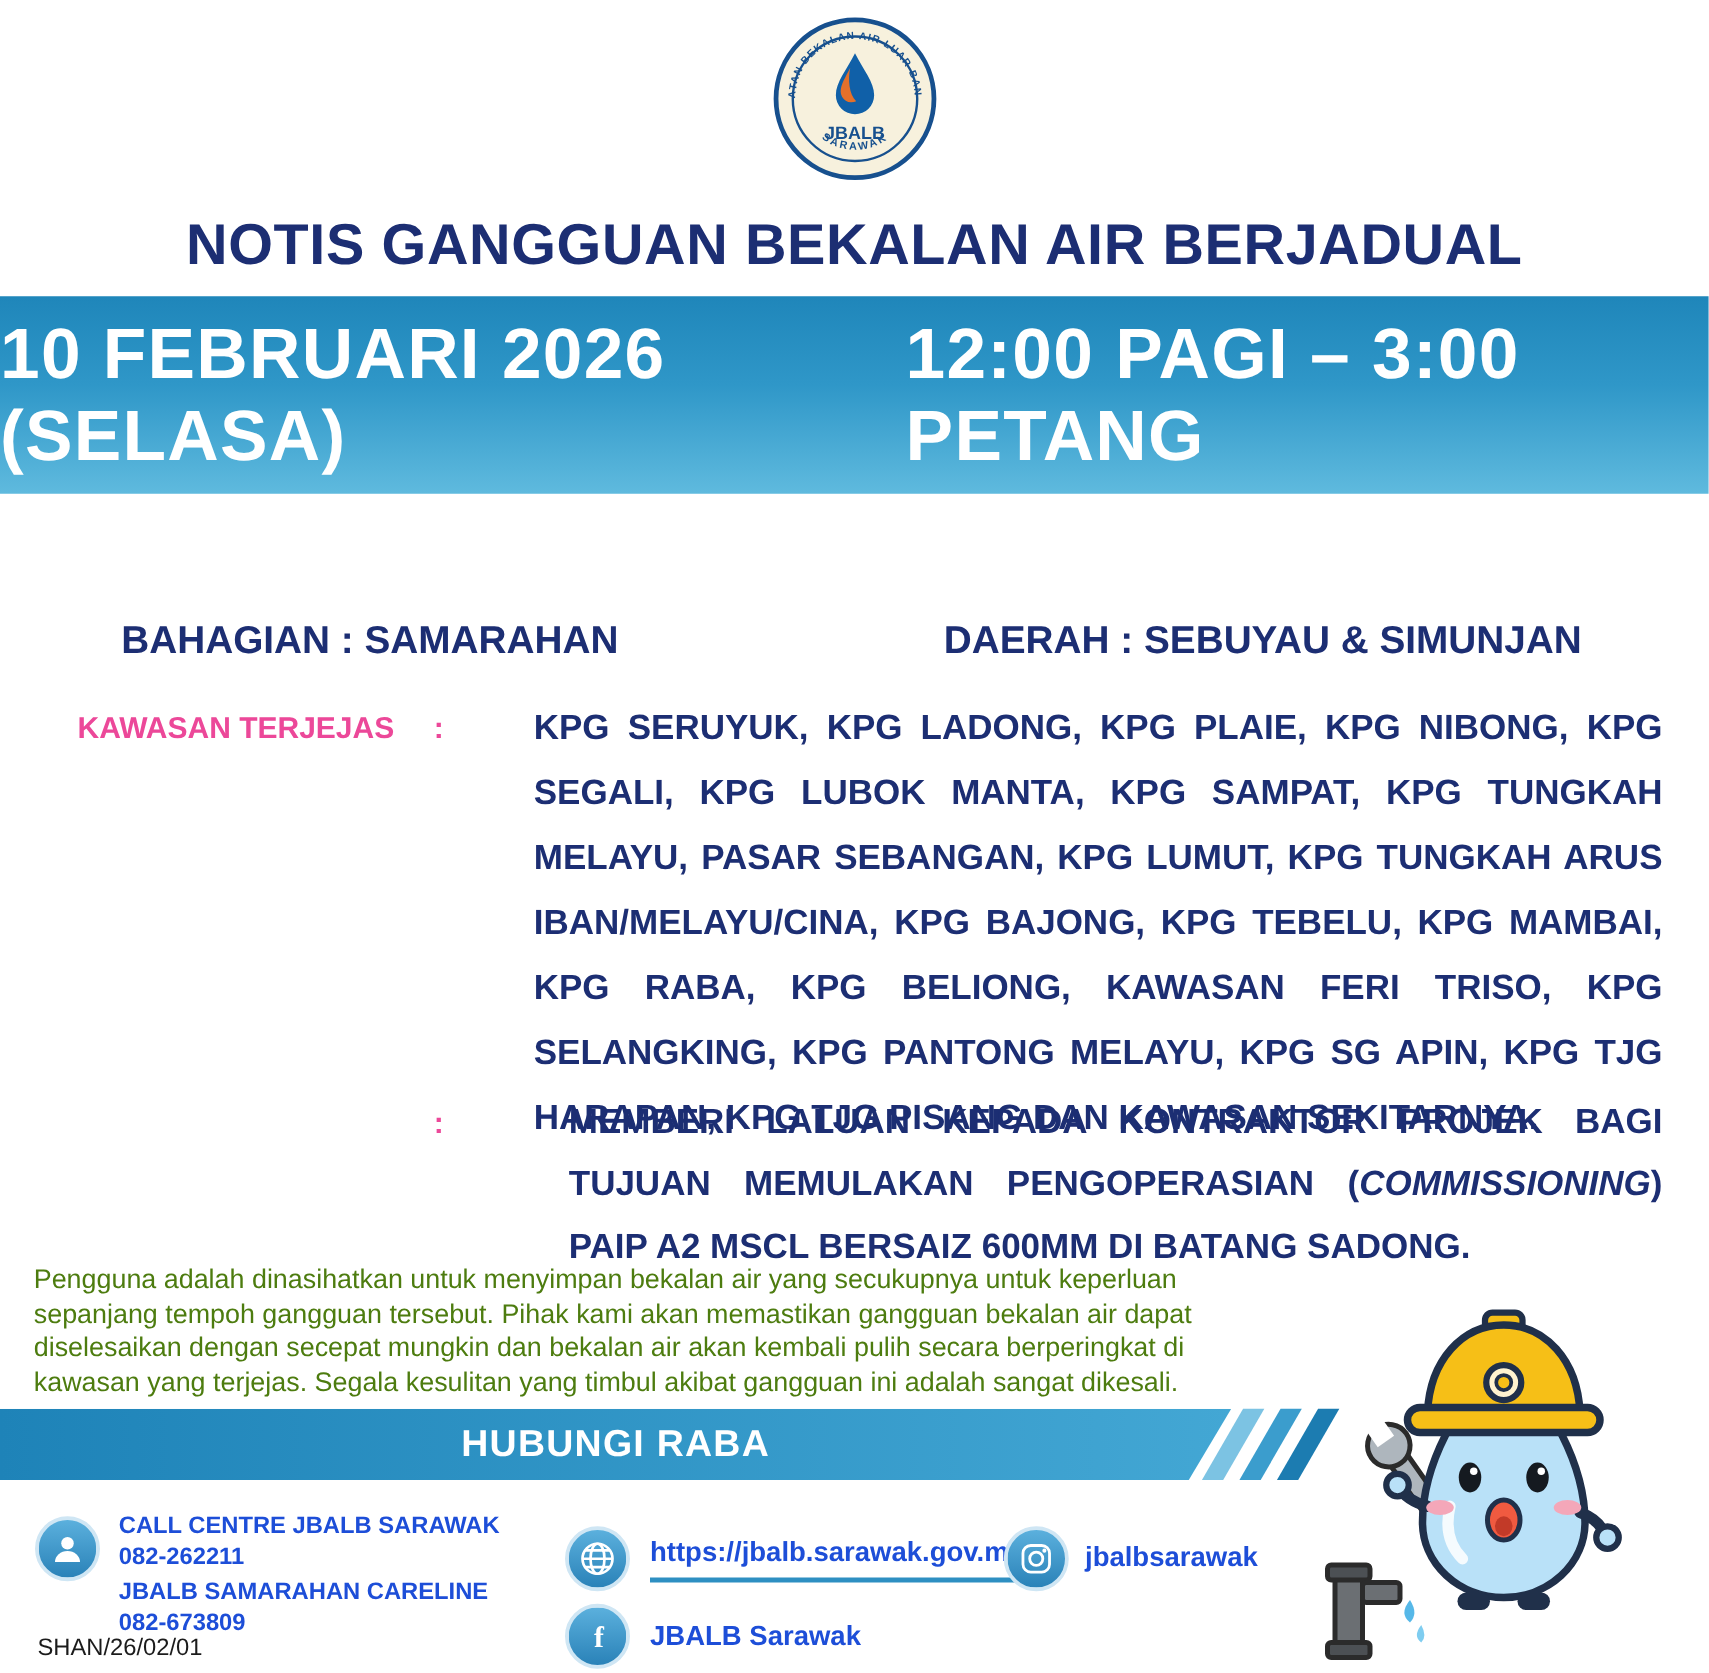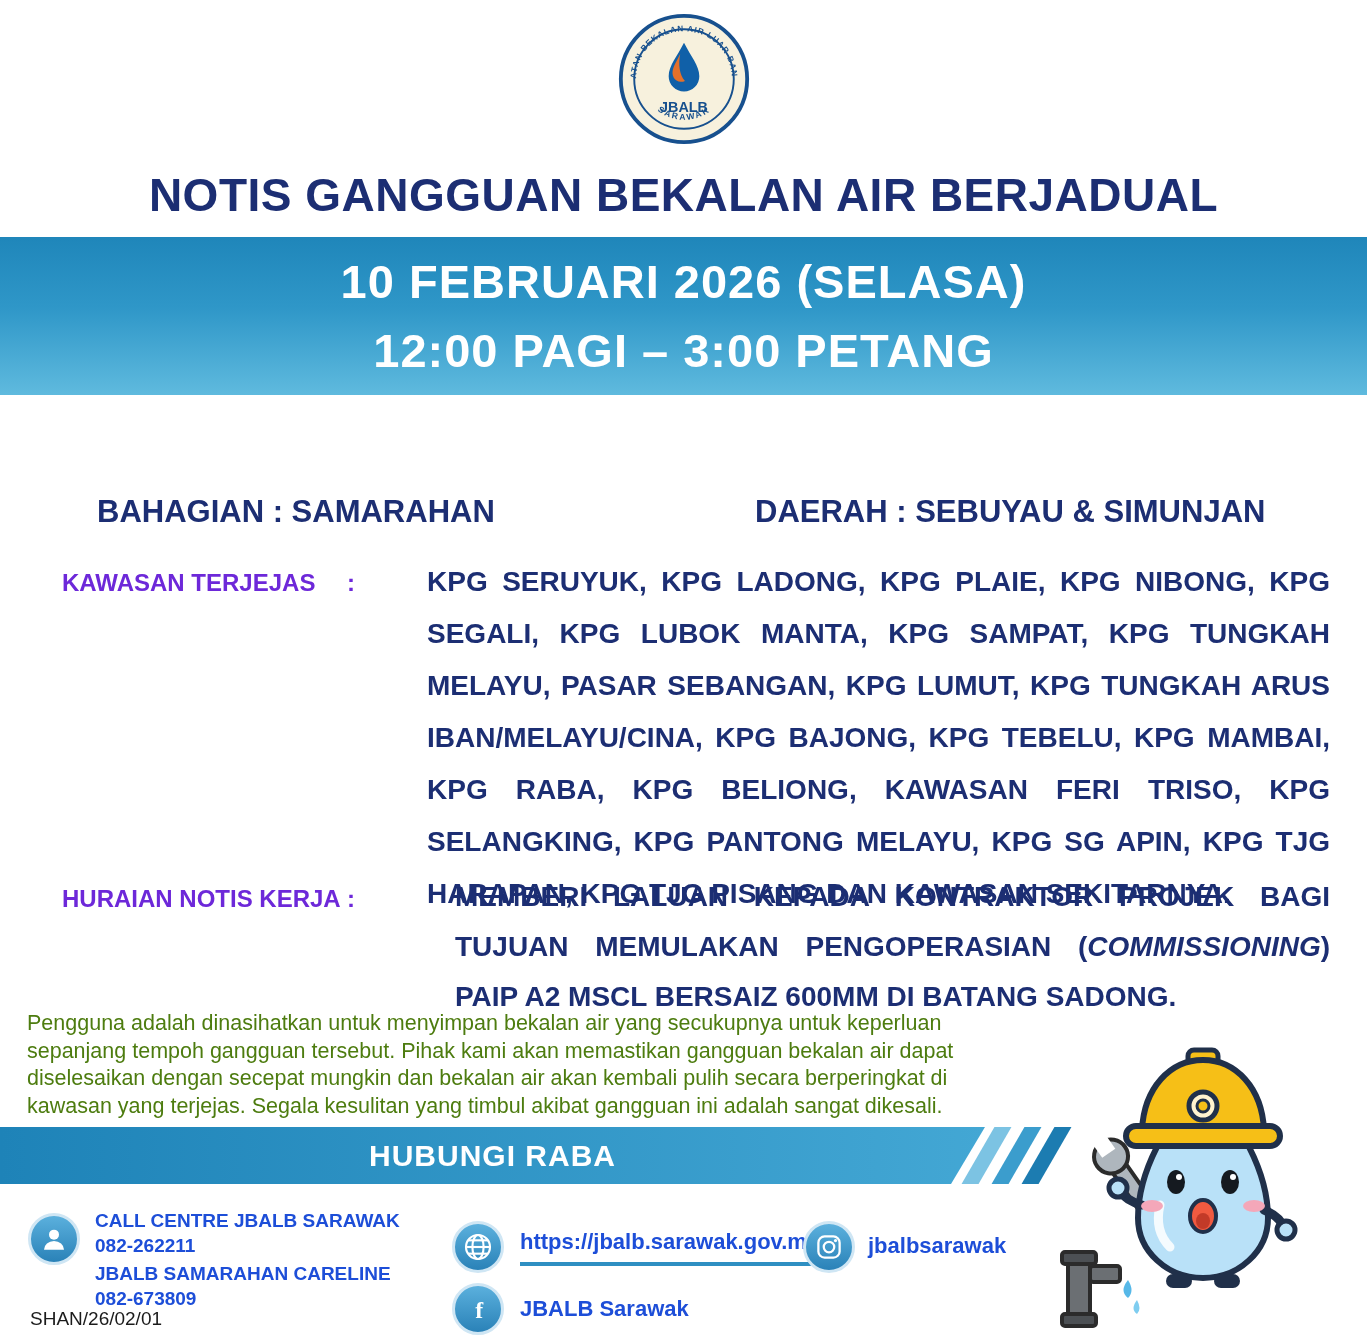--- a/index.html
+++ b/index.html
@@ -8,29 +8,29 @@
     font-family:"Liberation Sans", sans-serif;overflow:hidden;
   }
   .logo-wrap{position:absolute;top:12px;left:0;right:0;display:flex;justify-content:center;}
   .title{
     position:absolute;top:168px;left:0;width:100%;margin:0;text-align:center;
     font-size:46px;font-weight:800;color:#1c2e73;letter-spacing:.5px;
   }
   .date-banner{
     position:absolute;top:237px;left:0;width:100%;height:158px;
     background:linear-gradient(180deg,#1f86ba 0%,#2f97c8 45%,#5fbade 100%);
-    display:flex;flex-direction:column;align-items:center;justify-content:center;gap:14px;
-    color:#fff;font-weight:800;font-size:47px;letter-spacing:1px;
+    display:flex;flex-direction:row;align-items:center;justify-content:center;gap:14px;
+    color:#fff;font-weight:800;font-size:57px;letter-spacing:1px;
   }
   .bahagian{position:absolute;top:494px;left:97px;font-size:31px;font-weight:800;color:#1c2e73;}
   .daerah{position:absolute;top:494px;left:755px;font-size:31px;font-weight:800;color:#1c2e73;}
   .info-row{position:absolute;left:62px;width:1268px;display:flex;}
   .kawasan-row{top:556px;}
   .huraian-row{top:872px;}
-  .info-label{width:365px;flex:none;position:relative;padding-top:13px;font-size:24px;font-weight:800;color:#6d28d9;}
+  .info-label{width:365px;flex:none;position:relative;padding-top:13px;font-size:24px;font-weight:800;color:#ec4899;}
   .info-label .colon{position:absolute;left:285px;top:13px;}
   .info-text{flex:1;font-size:28px;font-weight:800;color:#1c2e73;line-height:52px;text-align:justify;}
   .huraian-row .info-text{line-height:50px;margin-left:28px;}
   .italic{font-style:italic;}
   .advisory{
     position:absolute;top:1010px;left:27px;width:1000px;margin:0;
     font-size:21.5px;line-height:27.5px;color:#4d7c0f;
   }
   .contact-banner{
     position:absolute;top:1127px;left:0;width:985px;height:57px;
@@ -100,21 +100,20 @@
 <div class="info-row kawasan-row">
   <div class="info-label">
     <span>KAWASAN TERJEJAS</span>
     <span class="colon">:</span>
   </div>
   <div class="info-text">KPG SERUYUK, KPG LADONG, KPG PLAIE, KPG NIBONG, KPG SEGALI, KPG LUBOK MANTA, KPG SAMPAT, KPG TUNGKAH MELAYU, PASAR SEBANGAN, KPG LUMUT, KPG TUNGKAH ARUS IBAN/MELAYU/CINA, KPG BAJONG, KPG TEBELU, KPG MAMBAI, KPG RABA, KPG BELIONG, KAWASAN FERI TRISO, KPG SELANGKING, KPG PANTONG MELAYU, KPG SG APIN, KPG TJG HARAPAN, KPG TJG PISANG DAN KAWASAN SEKITARNYA.</div>
 </div>
 
 <div class="info-row huraian-row">
   <div class="info-label">
-    <span>HURAIAN NOTIS KERJA</span>
     <span class="colon">:</span>
   </div>
   <div class="info-text">
     <span>MEMBERI LALUAN KEPADA KONTRAKTOR PROJEK BAGI TUJUAN MEMULAKAN PENGOPERASIAN (</span><span class="italic">COMMISSIONING</span><span>) PAIP A2 MSCL BERSAIZ 600MM DI BATANG SADONG.</span>
   </div>
 </div>
 
 <p class="advisory">Pengguna adalah dinasihatkan untuk menyimpan bekalan air yang secukupnya untuk keperluan sepanjang tempoh gangguan tersebut. Pihak kami akan memastikan gangguan bekalan air dapat diselesaikan dengan secepat mungkin dan bekalan air akan kembali pulih secara berperingkat di kawasan yang terjejas. Segala kesulitan yang timbul akibat gangguan ini adalah sangat dikesali.</p>
 
 <div class="contact-banner">

